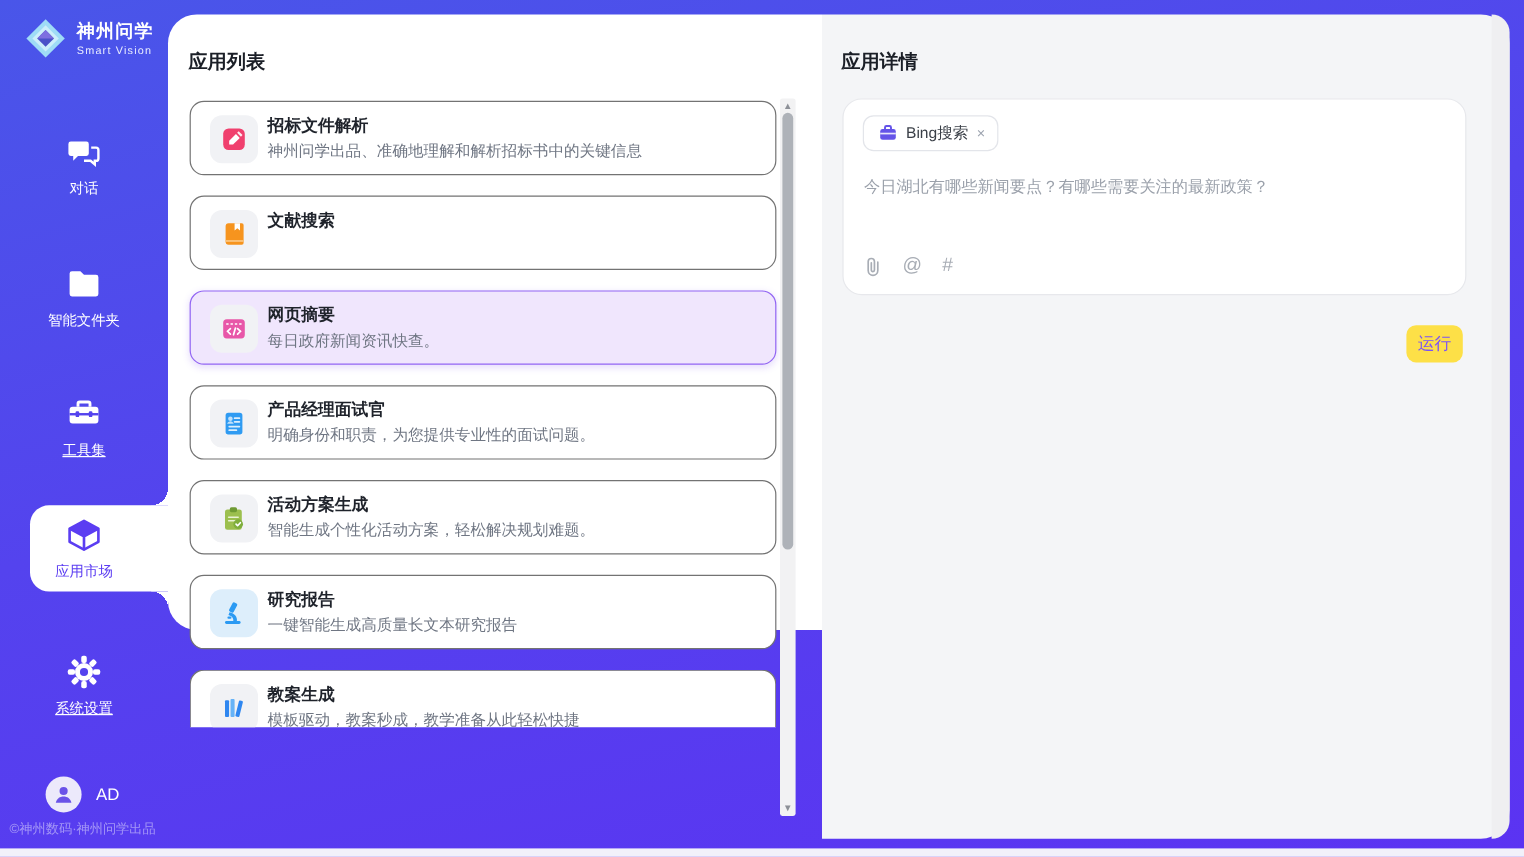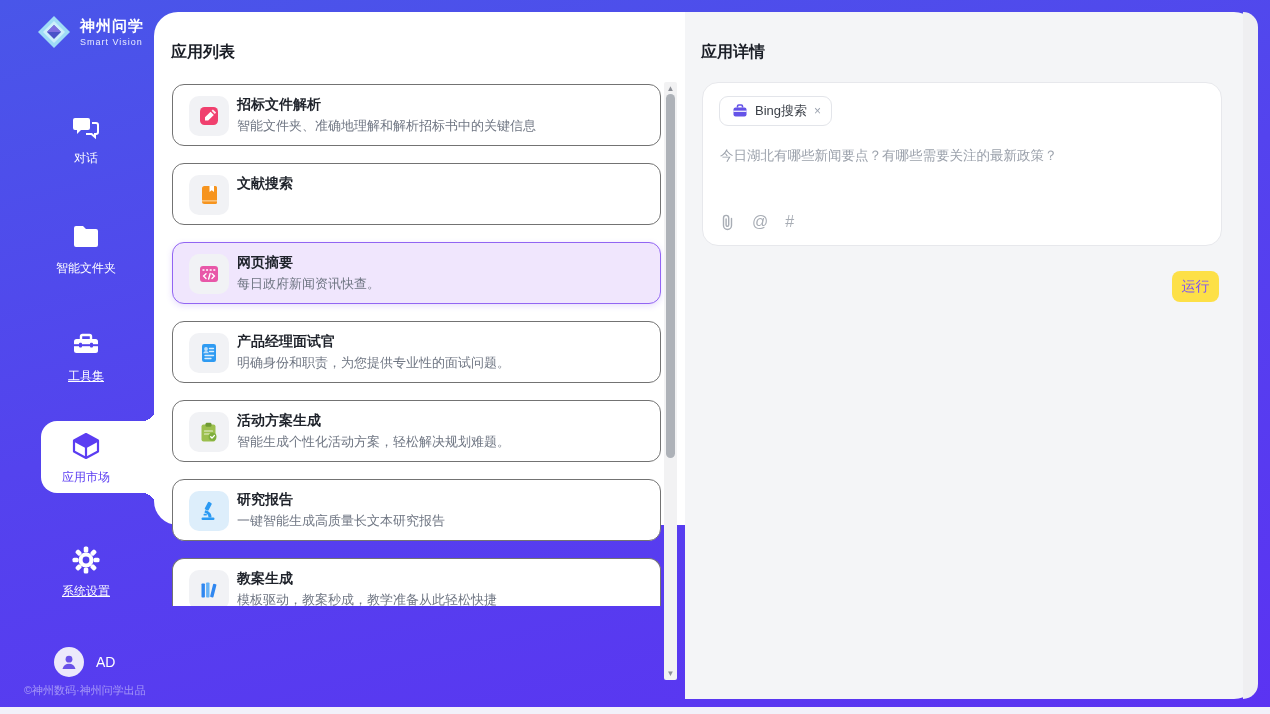--- a/index.html
+++ b/index.html
@@ -3,41 +3,41 @@
 <meta charset="utf-8">
 <style>
   * { margin:0; padding:0; box-sizing:border-box; }
   html,body { width:1270px; height:714px; overflow:hidden; }
   body { font-family:"Liberation Sans","DejaVu Sans",sans-serif; background:#f2f0fb; }
 
   .frame { position:absolute; inset:0; background:linear-gradient(165deg,#4956e9 0%,#5443ee 45%,#5b33f2 100%); }
   .bottom-strip { position:absolute; left:0; right:0; bottom:0; height:7px; background:#f2f1fa; }
 
   
-  .sidebar { position:absolute; left:16px; top:0; width:140px; height:547px; }
+  .sidebar { position:absolute; left:0; top:0; width:140px; height:547px; }
   .brand { position:absolute; left:20px; top:14px; display:flex; align-items:center; gap:8px; }
   .brand-text .cn { color:#fff; font-size:15px; font-weight:bold; letter-spacing:1px; }
   .brand-text .en { color:#e8ecff; font-size:9px; letter-spacing:1px; margin-top:1px; }
   .nav-item { position:absolute; left:0; width:140px; text-align:center; cursor:pointer; }
   .nav-item .nv-icon { display:block; margin:0 auto 6px; width:30px; height:30px; }
   .nav-item .nv-label { color:#fff; font-size:12px; }
   .nav-item.underlined .nv-label { text-decoration:underline; }
   .nav-bubble { position:absolute; left:25px; right:0; top:421px; height:72px; background:#ffffff; border-radius:16px 0 0 16px; }
   .nav-bubble::before { content:""; position:absolute; right:0; top:-14px; width:14px; height:14px;
       background:radial-gradient(circle at 0 0, rgba(0,0,0,0) 14px, #ffffff 14px); }
   .nav-bubble::after { content:""; position:absolute; right:0; bottom:-14px; width:14px; height:14px;
       background:radial-gradient(circle at 0 100%, rgba(0,0,0,0) 14px, #ffffff 14px); }
   .nav-item.active .nv-label { color:#5b3df2; }
   .user-row { position:absolute; left:38px; top:647px; display:flex; align-items:center; gap:12px; }
   .avatar { width:30px; height:30px; border-radius:50%; background:#ece9fb; display:flex; align-items:center; justify-content:center; }
   .user-name { color:#fff; font-size:14px; }
   .copyright { position:absolute; left:8px; top:683px; width:132px; color:rgba(255,255,255,0.45); font-size:11px; white-space:nowrap; }
 
   
-  .panel-list { position:absolute; left:154px; top:12px; width:545px; height:513px; background:#ffffff; border-radius:24px 0 0 24px; }
+  .panel-list { position:absolute; left:140px; top:12px; width:545px; height:513px; background:#ffffff; border-radius:24px 0 0 24px; }
   .panel-title { position:absolute; font-size:16px; font-weight:bold; color:#1b1f27; }
   .panel-list .panel-title { left:17px; top:30px; }
   .cards { position:absolute; left:18px; top:72px; width:489px; }
   .card { position:relative; width:489px; height:62px; margin-bottom:17px; background:#fff;
           border:1px solid #737373; border-radius:12px; cursor:pointer; }
   .card.selected { background:#f0e6fd; border:1.5px solid #9265f3; box-shadow:0 2px 6px rgba(120,70,240,.18); }
   .app-tile { position:absolute; left:16px; top:11px; width:40px; height:40px; border-radius:10px;
               background:#f1f2f5; display:flex; align-items:center; justify-content:center; }
   .app-tile.blue { background:#ddeefb; }
   .card-name { position:absolute; left:64px; top:11px; font-size:14px; font-weight:bold; color:#1f232b; }
@@ -175,21 +175,21 @@
 
       <div class="card">
         <span class="app-tile">
           <svg width="24" height="24" viewBox="0 0 24 24">
             <rect x="3" y="3" width="18" height="18" rx="4.5" fill="#f0406e"></rect>
             <path fill="#fff" d="M8 16.5v-3.2l5.6-5.6 3.2 3.2-5.6 5.6H8z"></path>
             <path fill="#fff" d="m14.6 6.7 1.3-1.3 3.2 3.2-1.3 1.3z" opacity=".9"></path>
           </svg>
         </span>
         <div class="card-name">招标文件解析</div>
-        <div class="card-desc">智能文件夹、准确地理解和解析招标书中的关键信息</div>
+        <div class="card-desc">神州问学出品、准确地理解和解析招标书中的关键信息</div>
       </div>
 
       <div class="card">
         <span class="app-tile">
           <svg width="24" height="24" viewBox="0 0 24 24">
             <path fill="#f6941e" d="M5 5.5A2.5 2.5 0 0 1 7.5 3h11A1.5 1.5 0 0 1 20 4.5v15a1.5 1.5 0 0 1-1.5 1.5h-11A2.5 2.5 0 0 1 5 18.5v-13z"></path>
             <path fill="#fff" d="M12.5 3h4.5v6l-2.25-1.7L12.5 9V3z"></path>
             <rect x="5" y="17" width="15" height="1.6" fill="#fbc176"></rect>
           </svg>
         </span>

